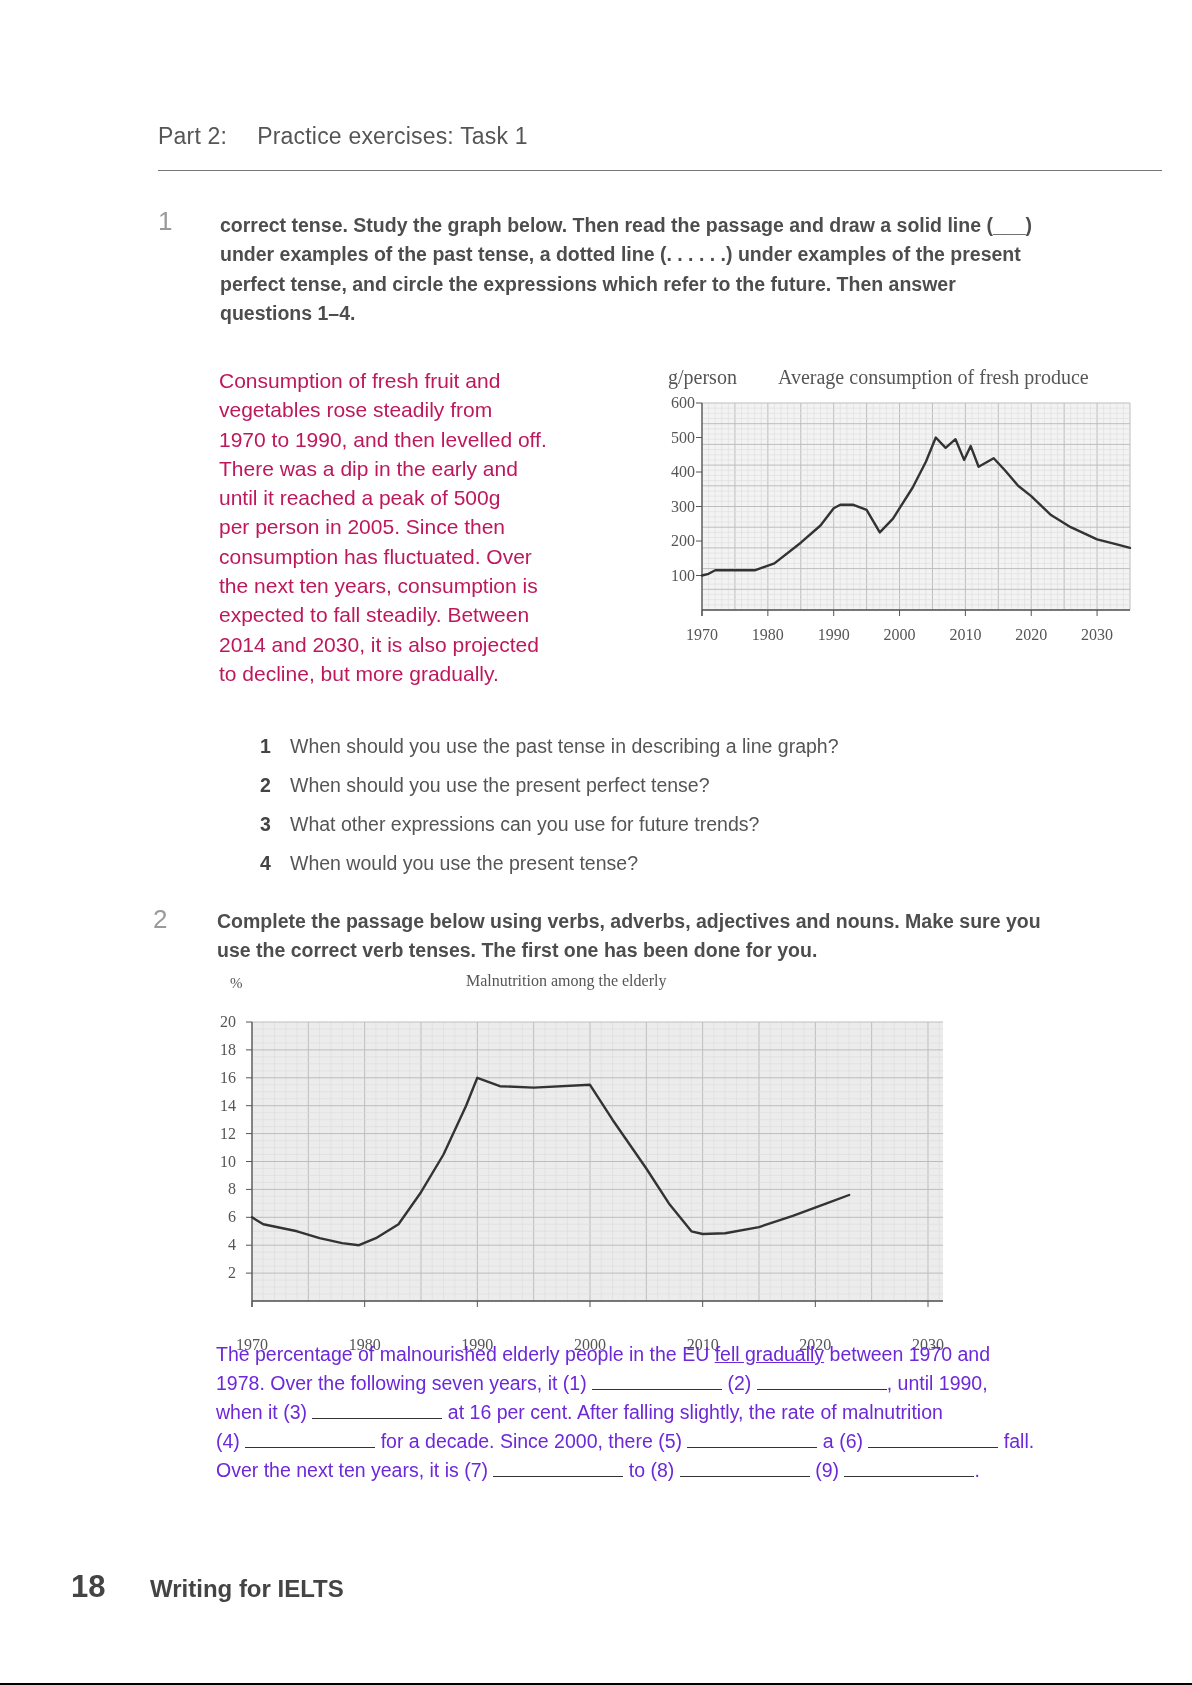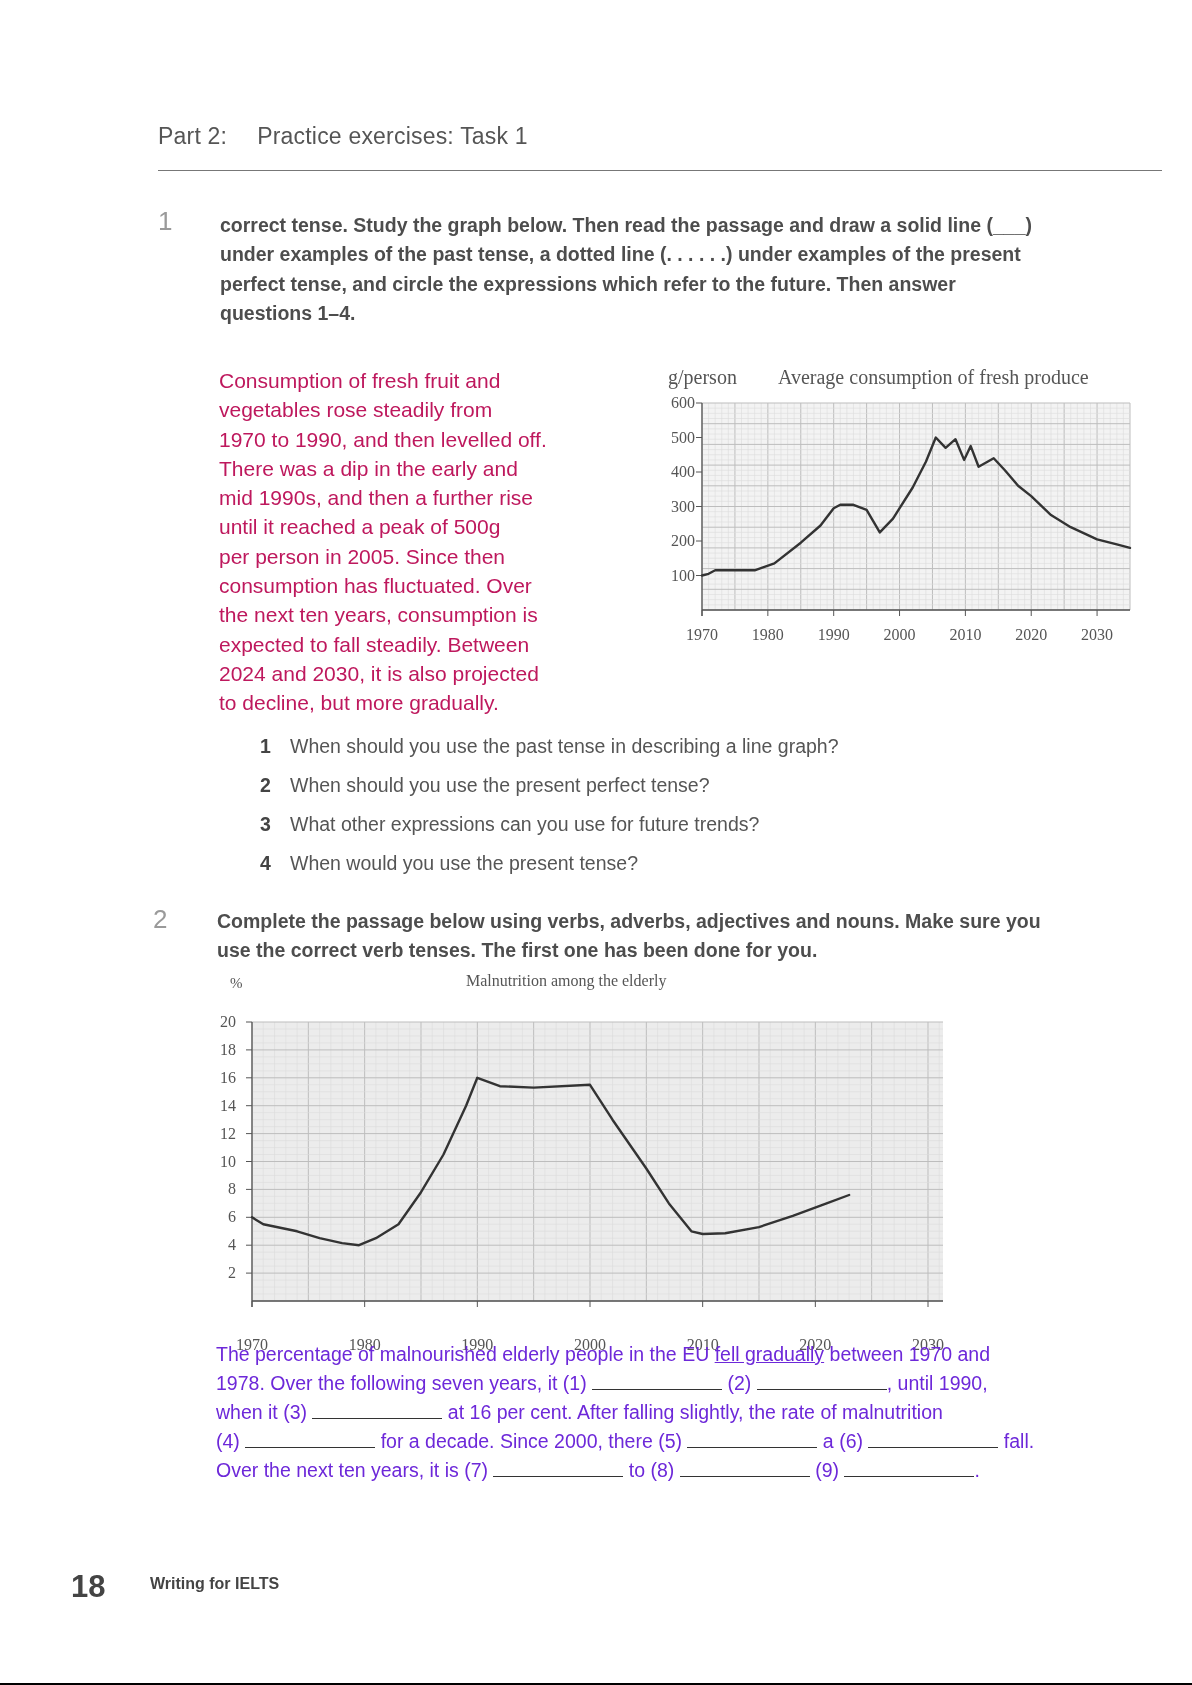--- a/index.html
+++ b/index.html
@@ -24,21 +24,21 @@
     font-size: 21px; line-height: 29.3px; color: #be185d;
     font-family: Liberation Sans, sans-serif;
   }
   .q-row { font-size: 19.5px; color: #555; font-family: "Liberation Sans", sans-serif; margin-left: 40px; }
   .q-num { display: inline-block; width: 30px; font-weight: bold; color: #444; }
   .chart-title { font-family: "Liberation Serif", serif; font-size: 20px; color: #555; }
   .blank { display: inline-block; border-bottom: 1px solid #333; height: 15px; vertical-align: baseline; }
   .fill-text { font-size: 19.5px; line-height: 29px; color: #6d28d9; font-family: "Liberation Sans", sans-serif; }
   .ul { text-decoration: underline; }
   .footer-num { left: 71px; top: 1569px; font-size: 31px; font-weight: bold; color: #444; font-family: "Liberation Sans", sans-serif; }
-  .footer-title { left: 150px; top: 1575px; font-size: 16px; font-weight: bold; color: #444; font-family: "Liberation Sans", sans-serif; }
+  .footer-title { left: 150px; top: 1575px; font-size: 24px; font-weight: bold; color: #444; font-family: "Liberation Sans", sans-serif; }
   .bottom-band { left: 0; top: 1683px; width: 1192px; height: 2px; background: #000; }
 </style>
 </head>
 <body>
 
 <div class="abs page-title">
   <span>Part 2:</span><span class="gap"></span><span>Practice exercises: Task 1</span>
 </div>
 <div class="abs title-rule"></div>
 
@@ -48,27 +48,26 @@
   <div>under examples of the past tense, a dotted line (. . . . . .) under examples of the present</div>
   <div>perfect tense, and circle the expressions which refer to the future. Then answer</div>
   <div>questions 1–4.</div>
 </div>
 
 <div class="abs passage" style="left:219px; top:366px; width:400px;">
   <div>Consumption of fresh fruit and</div>
   <div>vegetables rose steadily from</div>
   <div>1970 to 1990, and then levelled off.</div>
   <div>There was a dip in the early and</div>
-  <div>mid 1990s, and then a further rise</div>
   <div>until it reached a peak of 500g</div>
   <div>per person in 2005. Since then</div>
   <div>consumption has fluctuated. Over</div>
   <div>the next ten years, consumption is</div>
   <div>expected to fall steadily. Between</div>
-  <div>2024 and 2030, it is also projected</div>
+  <div>2014 and 2030, it is also projected</div>
   <div>to decline, but more gradually.</div>
 </div>
 
 <div class="abs" style="left:640px; top:360px; width:552px; height:300px;">
   <div class="abs chart-title" style="left:28px; top:6px;">g/person</div>
   <div class="abs chart-title" style="left:138px; top:6px;">Average consumption of fresh produce</div>
   <svg class="abs" style="left:0; top:0;" width="552" height="300" id="chart1">
       <rect x="62" y="43" width="428" height="207" fill="#f3f3f3"></rect>
       <line x1="62" y1="43" x2="62" y2="250" stroke="#bdbdbd" stroke-width="1"></line>
       <line x1="68.58461538461539" y1="43" x2="68.58461538461539" y2="250" stroke="#dcdcdc" stroke-width="0.6"></line>

